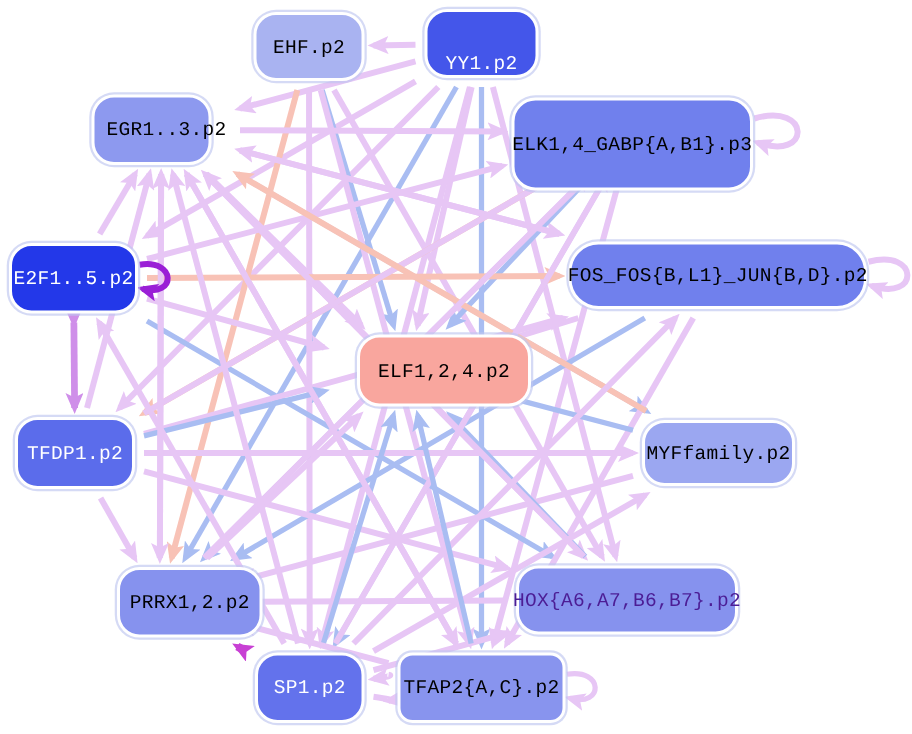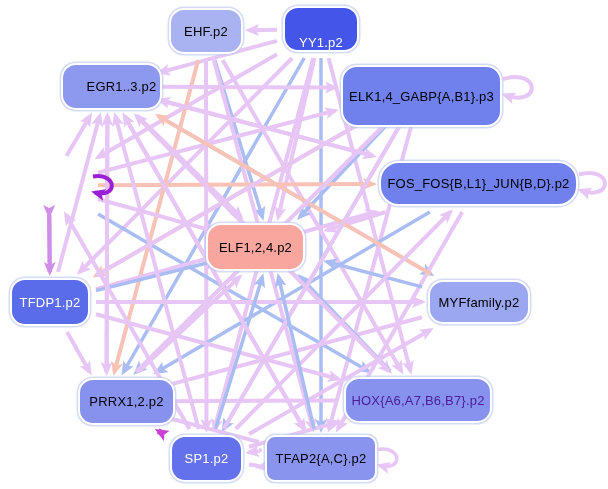--- a/index.html
+++ b/index.html
@@ -1,17 +1,17 @@
 <!DOCTYPE html>
 <html><head>
 <meta charset="utf-8">
 <style>
   html,body{margin:0;padding:0;background:#fff;}
   #stage{position:relative;width:608px;height:489px;background:#ffffff;overflow:hidden;
-         font-family:Liberation Sans, sans-serif;}
+         font-family:Liberation Mono, monospace;}
   #edge-layer{position:absolute;left:0;top:0;}
   .node{position:absolute;display:flex;align-items:center;justify-content:center;
         border-radius:15px;border:2px solid #ffffff;
         box-shadow:0 0 0 1.5px rgba(190,198,240,0.65);
         font-size:13px;letter-spacing:0.2px;box-sizing:border-box;
         white-space:nowrap;cursor:pointer;}
   .node span{pointer-events:none;}
 </style>
 </head>
 <body>
@@ -107,30 +107,33 @@
       <path d="M 49.25321888412017 215 L 49.742489270386265 272" fill="none" stroke="#cf8fe9" stroke-width="4.5" marker-end="url(#arr-mv)" marker-start="url(#arr-mv)"></path>
       <path d="M 93 176.5 C 117.7 172.5, 117.7 198.5, 95 192.5" fill="none" stroke="#9a1fd6" stroke-width="4" marker-end="url(#arr-dp)"></path>
       <path d="M 164 434.275 L 158.25438596491227 431" fill="none" stroke="#c840d4" stroke-width="5.5" marker-end="url(#arr-mg)"></path>
     </svg>
     <div class="node" style="left: 169px; top: 8px; width: 74px; height: 46px; background: rgb(169, 179, 241); color: rgb(0, 0, 0);">
       <span>EHF.p2</span>
     </div>
     <div class="node" style="left: 283px; top: 6px; width: 76px; height: 46px; background: rgb(68, 86, 234); color: rgb(255, 255, 255); align-items: flex-end;">
       <span>YY1.p2</span>
     </div>
-    <div class="node" style="left: 61px; top: 63px; width: 101px; height: 47px; background: rgb(141, 153, 239); color: rgb(0, 0, 0); padding-left: 20px;">
+    <div class="node" style="left: 61px; top: 63px; width: 80px; height: 47px; background: rgb(141, 153, 239); color: rgb(0, 0, 0); padding-left: 20px;">
       <span>EGR1..3.p2</span>
     </div>
     <div class="node" style="left: 341px; top: 65px; width: 161px; height: 62px; background: rgb(112, 128, 237); color: rgb(0, 0, 0); border-radius: 16px;">
       <span>ELK1,4_GABP{A,B1}.p3</span>
     </div>
+    <div class="node" style="left: 6px; top: 162px; width: 86px; height: 47px; background: rgb(35, 56, 233); color: rgb(255, 255, 255);">
+      <span>E2F1..5.p2</span>
+    </div>
     <div class="node" style="left: 379px; top: 161px; width: 199px; height: 45px; background: rgb(112, 128, 237); color: rgb(0, 0, 0); border-radius: 20px;">
       <span>FOS_FOS{B,L1}_JUN{B,D}.p2</span>
     </div>
-    <div class="node" style="left: 206px; top: 223px; width: 99px; height: 48px; background: rgb(249, 166, 158); color: rgb(0, 0, 0);">
+    <div class="node" style="left: 238px; top: 223px; width: 116px; height: 48px; background: rgb(249, 166, 158); color: rgb(0, 0, 0);">
       <span>ELF1,2,4.p2</span>
     </div>
     <div class="node" style="left: 10px; top: 278px; width: 80px; height: 48px; background: rgb(91, 108, 235); color: rgb(255, 255, 255); text-align: right;">
       <span>TFDP1.p2</span>
     </div>
     <div class="node" style="left: 428px; top: 280px; width: 102px; height: 44px; background: rgb(155, 167, 241); color: rgb(0, 0, 0);">
       <span>MYFfamily.p2</span>
     </div>
     <div class="node" style="left: 58px; top: 378px; width: 97px; height: 47px; background: rgb(134, 146, 238); color: rgb(0, 0, 0); margin-left: 20px;">
       <span>PRRX1,2.p2</span>

